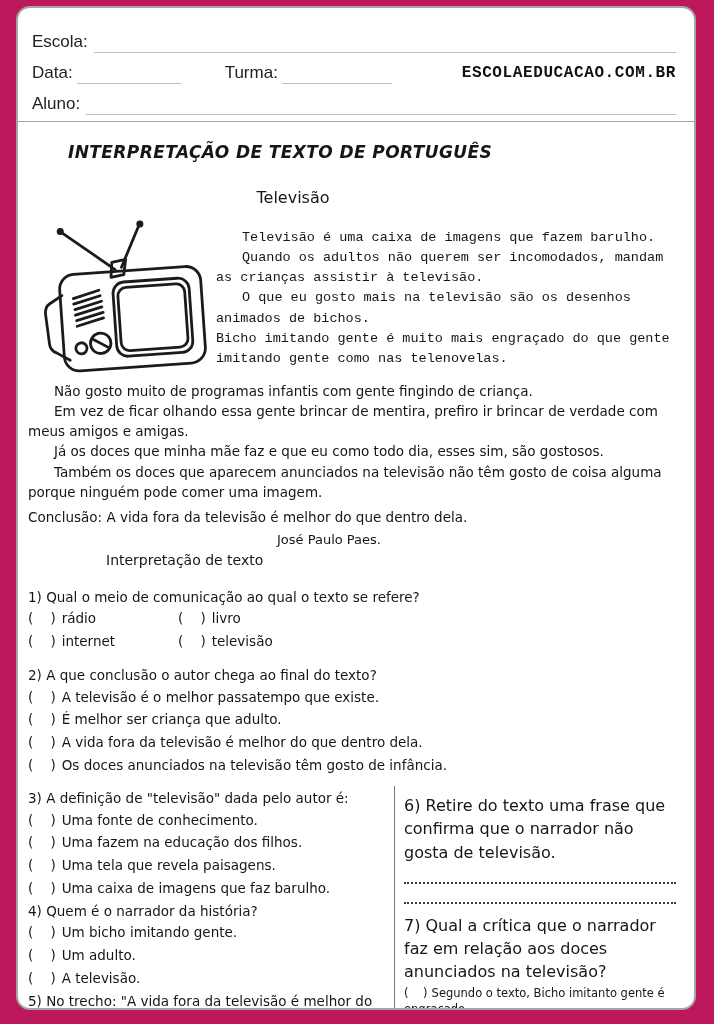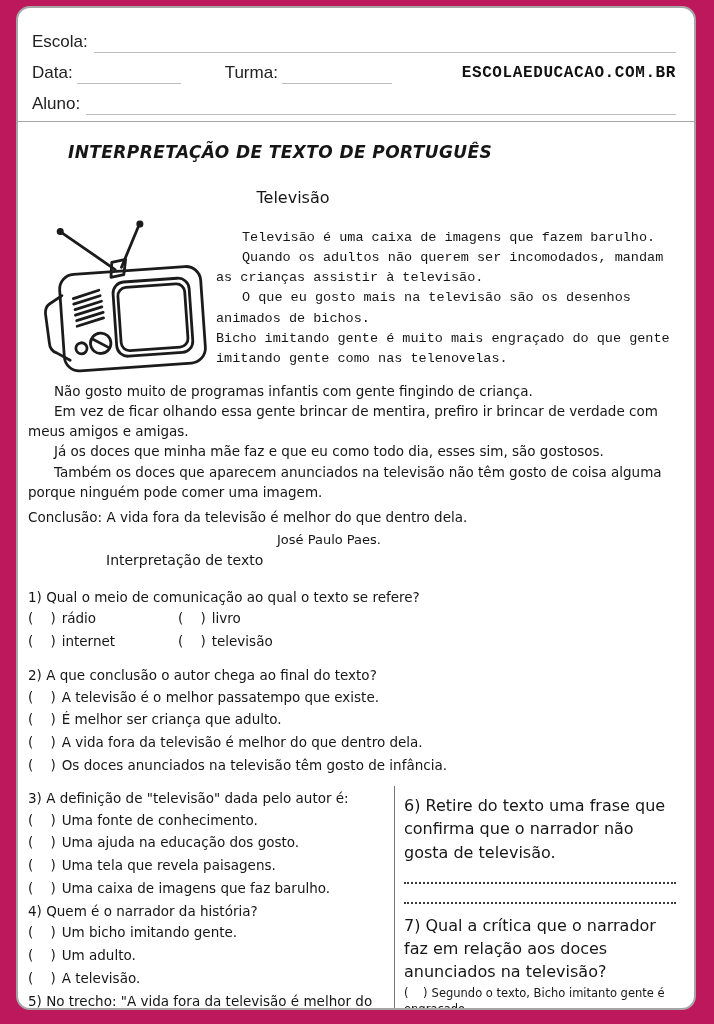--- a/index.html
+++ b/index.html
@@ -174,21 +174,21 @@
         <div class="col-left">
 
           <div>
             <div class="qtitle">3) A definição de "televisão" dada pelo autor é:</div>
             <div class="opt">
               <span class="cb">(&nbsp;&nbsp;&nbsp;&nbsp;)</span>
               <span>Uma fonte de conhecimento.</span>
             </div>
             <div class="opt">
               <span class="cb">(&nbsp;&nbsp;&nbsp;&nbsp;)</span>
-              <span>Uma ajuda na educação dos gosto.</span>
+              <span>Uma fazem na educação dos filhos.</span>
             </div>
             <div class="opt">
               <span class="cb">(&nbsp;&nbsp;&nbsp;&nbsp;)</span>
               <span>Uma tela que revela paisagens.</span>
             </div>
             <div class="opt">
               <span class="cb">(&nbsp;&nbsp;&nbsp;&nbsp;)</span>
               <span>Uma caixa de imagens que faz barulho.</span>
             </div>
           </div>

